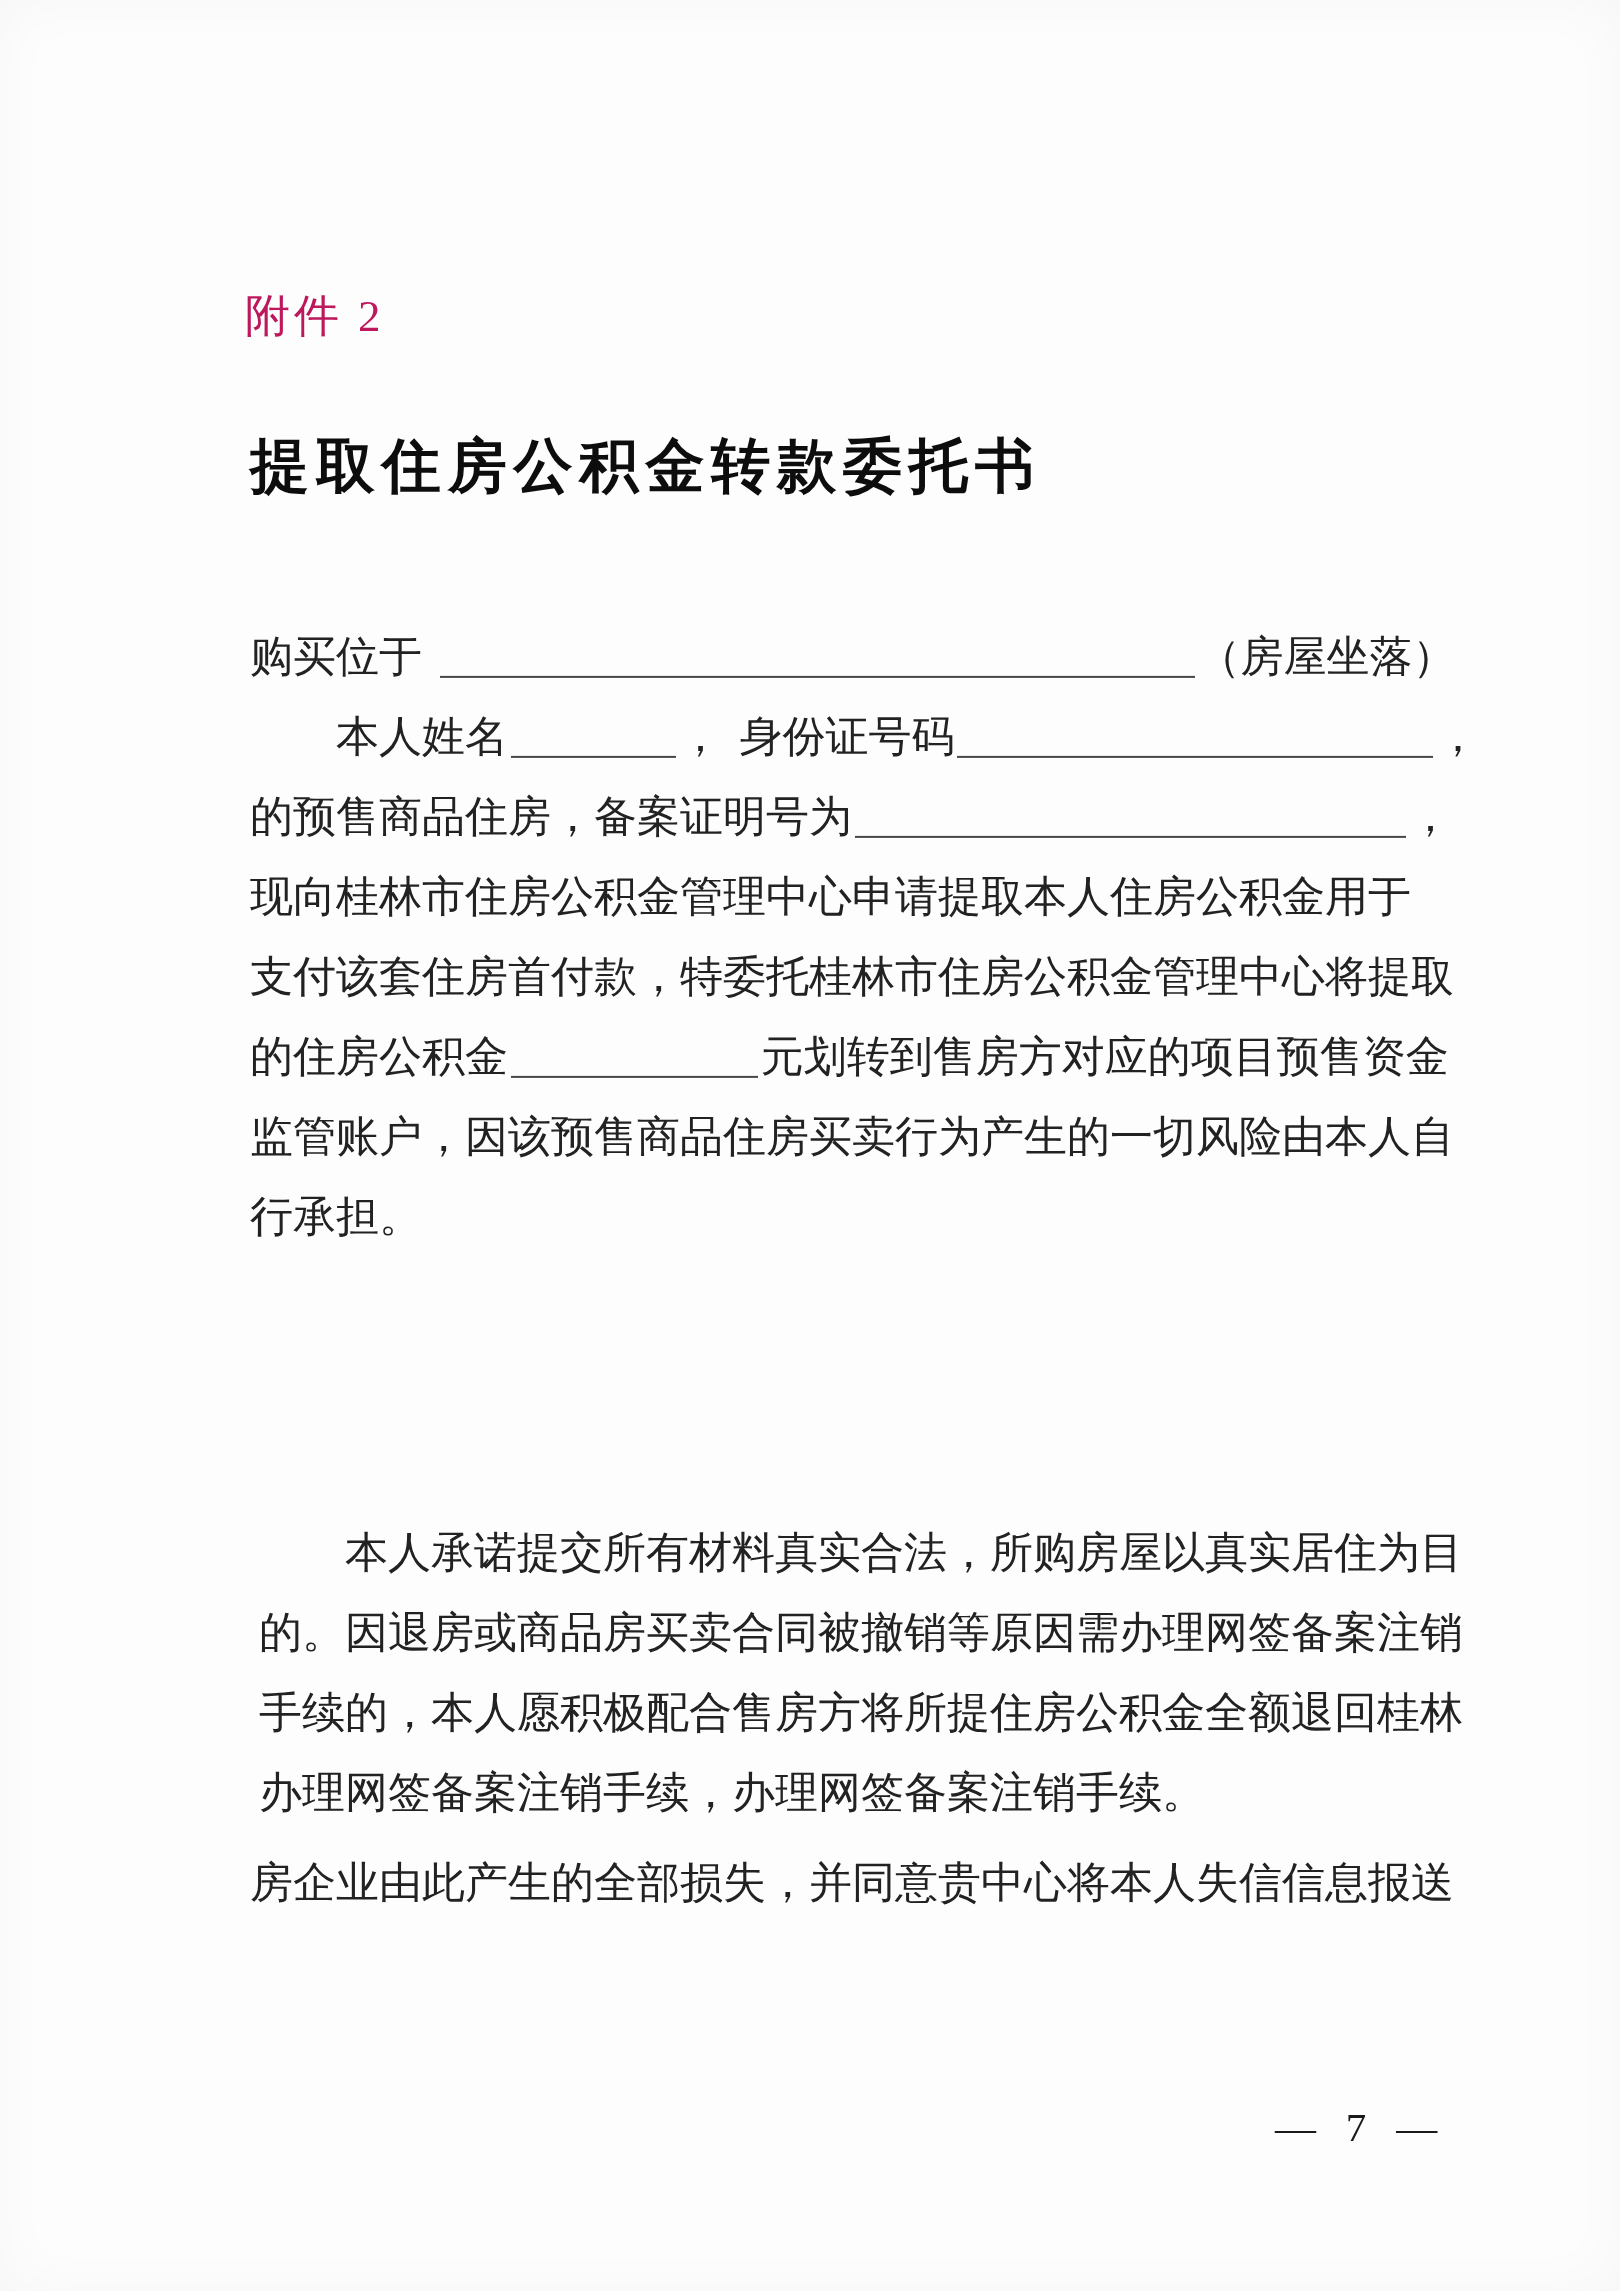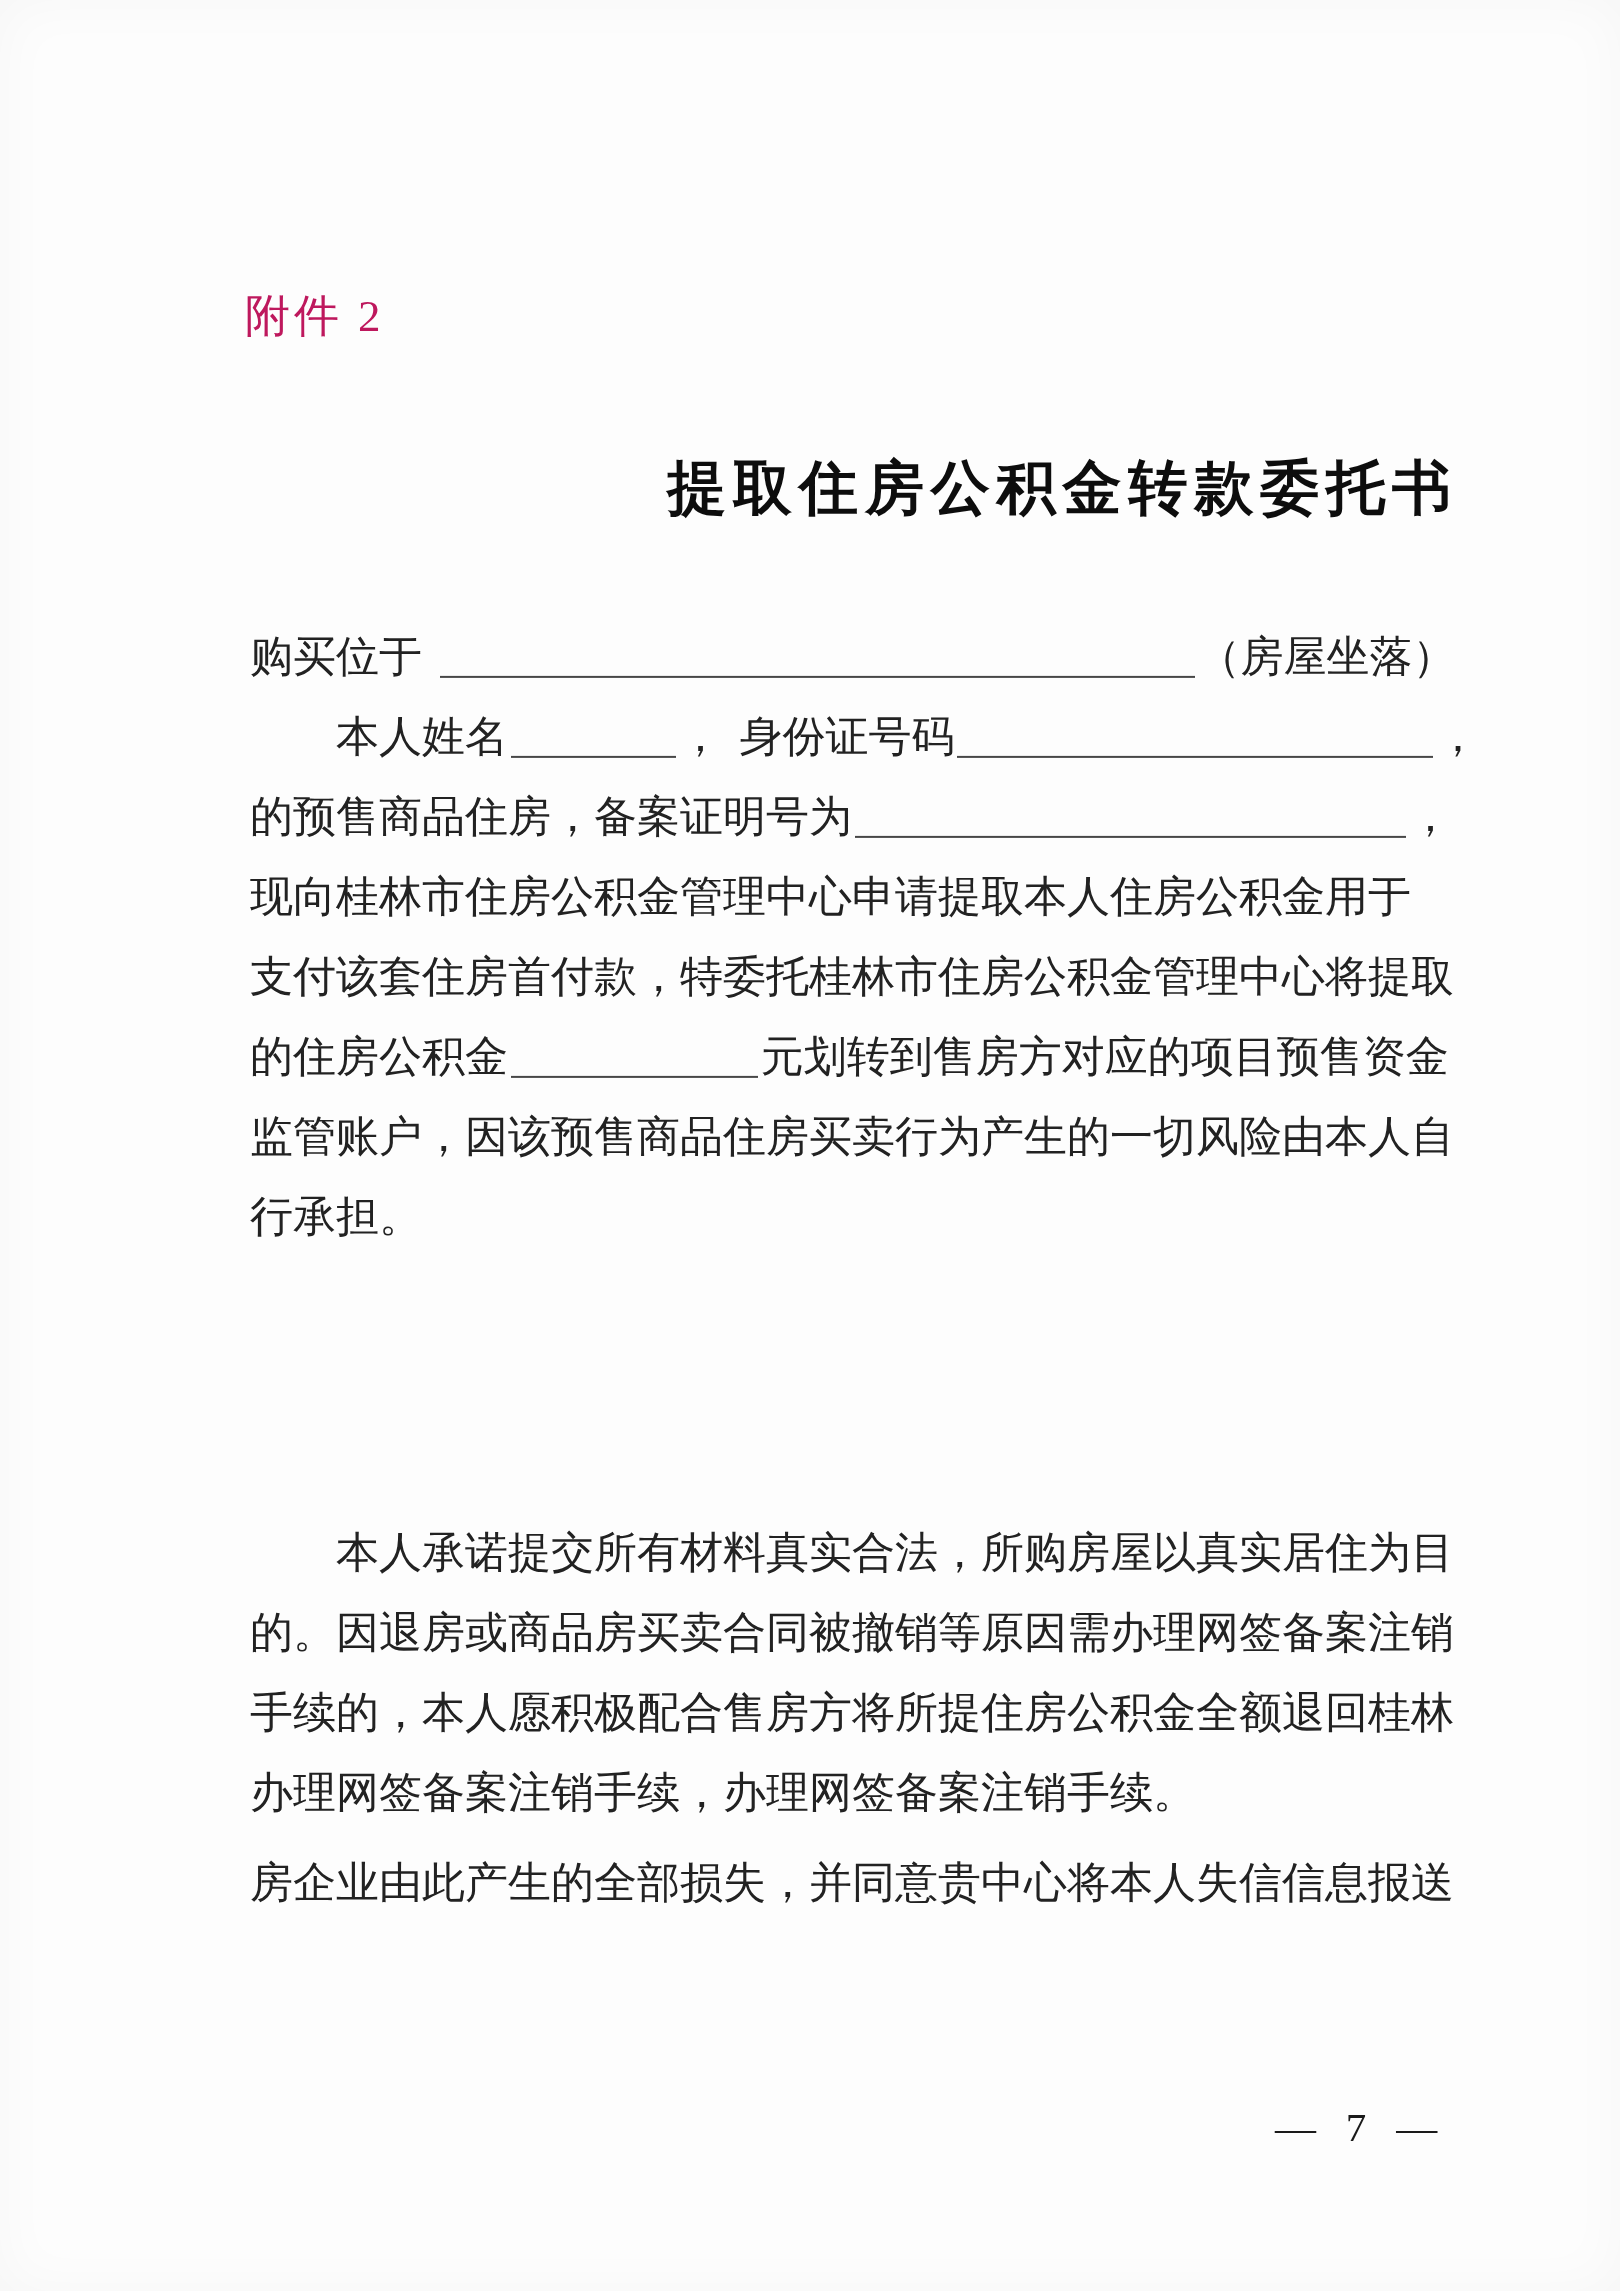--- a/index.html
+++ b/index.html
@@ -16,31 +16,31 @@
   .page::after{
     content:"";position:absolute;inset:0;pointer-events:none;
     box-shadow:inset 0 0 59px rgba(0,0,0,0.03);
   }
   .attach{
     position:absolute;left:245px;top:290px;
     font-size:45px;line-height:53px;letter-spacing:3.9px;
     color:#be185d;
   }
   .title{
-    position:absolute;left:250px;top:453px;width:1208px;
-    text-align:right;
+    position:absolute;left:250px;top:431px;width:1208px;
+    text-align:left;
     font-family:Liberation Serif, serif;
     font-weight:700;
     font-size:59px;line-height:71px;letter-spacing:6.9px;
     color:#0d0d0d;
   }
   .body-block{position:absolute;left:250px;width:1208px;}
   .b1{top:617px;}
   .acct{top:1266px;}
-  .b2{top:1513px;}
+  .b2{top:1513px;margin-left:9px;}
   .b3{top:1839px;}
   .ln{
     height:80px;line-height:80px;
     font-size:43px;white-space:nowrap;
     color:#222;
   }
   .acct .ln{height:82px;line-height:82px;padding-left:86px;}
   .b3 .ln{height:88px;line-height:88px;}
   .indent{padding-left:86px;}
   .blank{

